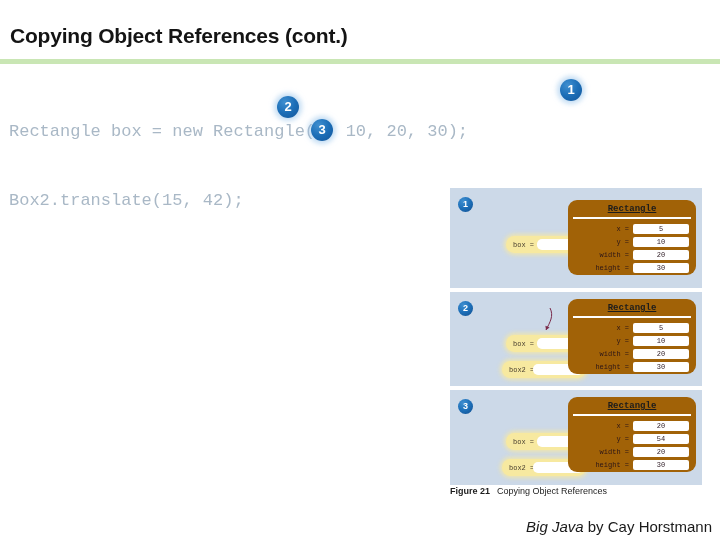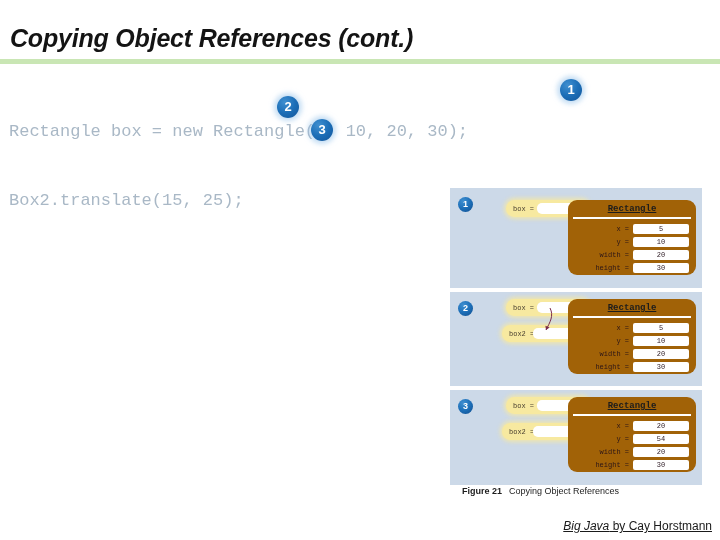--- a/index.html
+++ b/index.html
@@ -18,26 +18,25 @@
     position: relative;
     width: 720px;
     height: 540px;
   }
 
   
   .slide-title {
     position: absolute;
     left: 10px;
     top: 24px;
-    font-size: 25px;
+    font-size: 21px;
     font-weight: bold;
     color: #141414;
     letter-spacing: -0.2px;
     white-space: nowrap;
-    font-style: italic;
   }
   .title-rule {
     position: absolute;
     left: 0;
     top: 59px;
     width: 720px;
     height: 5px;
     background: #c9e6b4;
   }
 
@@ -111,20 +110,21 @@
   
   .var-pill {
     position: absolute;
     height: 17px;
     width: 84px;
     border-radius: 9px;
     background: #f7e9a0;
     box-shadow: 0 0 4px 2px rgba(247,233,160,0.8);
     display: flex;
     align-items: center;
+    margin-top: 36px;
   }
   .var-name {
     font-family: "Liberation Mono", "DejaVu Sans Mono", monospace;
     font-size: 7px;
     color: #4a4030;
     padding-left: 7px;
     white-space: nowrap;
   }
   .var-slot {
     position: absolute;
@@ -193,49 +193,47 @@
     pointer-events: none;
   }
 
   .fig-caption {
     position: absolute;
     left: 0;
     top: 298px;
     font-size: 9px;
     color: #1d1d1d;
     white-space: nowrap;
-    margin-left: 12px;
   }
   .fig-caption b { font-weight: bold; }
   .fig-caption span.cap-text { padding-left: 7px; }
 
   
   .footer {
     position: absolute;
     right: 8px;
     bottom: 6px;
     text-align: right;
-    font-size: 12px;
+    font-size: 15px;
     color: #1a1a1a;
     line-height: 15px;
-    text-decoration: underline;
   }
   .footer .book { font-style: italic; }
 </style>
 </head>
 <body>
 
 <div class="slide">
 
   <div class="slide-title">Copying Object References (cont.)</div>
   <div class="title-rule"></div>
 
   <div class="code-block">
     <div class="code-line">Rectangle box = new Rectangle(5, 10, 20, 30);</div>
-    <div class="code-line">Box2.translate(15, 25);</div>
+    <div class="code-line">Box2.translate(15, 42);</div>
   </div>
 
   <div class="badge badge-1">1</div>
   <div class="badge badge-2">2</div>
   <div class="badge badge-3">3</div>
 
   <div class="figure">
 
     <div class="panel panel-1">
       <div class="panel-badge">1</div>

